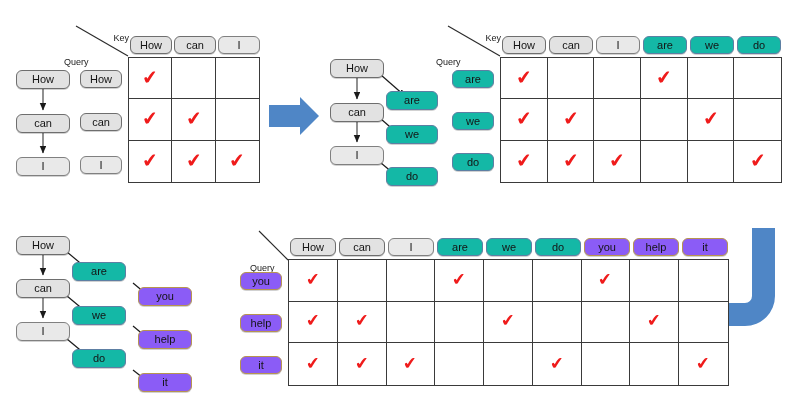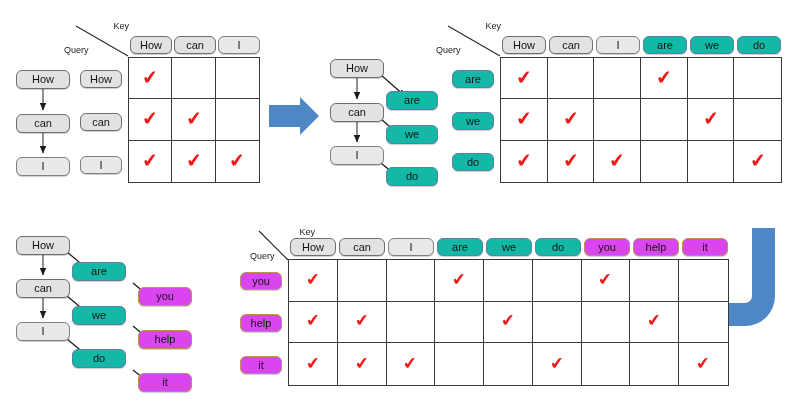--- a/index.html
+++ b/index.html
@@ -23,21 +23,21 @@
     color:#141414;
     display:flex;align-items:center;justify-content:center;
     background:#e2e2e2;
     line-height:1;
     box-shadow:0 1px 0 rgba(0,0,0,.18);
     white-space:nowrap;
   }
   .chip.gray{background:#e2e2e2;border-color:#6e6e6e;}
   .chip.graylight{background:#e9e9e9;border-color:#808080;}
   .chip.blue{background:#14b8a6;border-color:#5d7fa3;}
-  .chip.yellow{background:#d946ef;border-color:#b79450;}
+  .chip.yellow{background:#8b5cf6;border-color:#b79450;}
   .mgrid{
     position:absolute;
     box-sizing:border-box;
     border:1px solid #3a3a3a;
     display:grid;
     background:#ffffff;
   }
   .mcell{
     box-sizing:border-box;
     border-right:1px solid #3a3a3a;
@@ -51,21 +51,21 @@
     color:#ef1b1b;
     font-size:19px;
     font-weight:bold;
     line-height:1;
     transform:translateY(-1px) rotate(-6deg);
     font-family:"DejaVu Sans",sans-serif;
   }
   .tick.small{font-size:17px;}
 
   
-  .corner{position:absolute;width:66px;height:34px;}
+  .corner{position:absolute;width:66px;height:34px;margin-top:12px;}
   .corner .lbl{
     position:absolute;font-size:9px;color:#1a1a1a;line-height:1;white-space:nowrap;
   }
   .corner .lbl.key{right:1px;top:0px;}
   .corner .lbl.query{left:0px;bottom:1px;text-align:center;}
 
   
   .overlay{position:absolute;left:0;top:0;width:788px;height:402px;pointer-events:none;}
 </style>
 </head>

